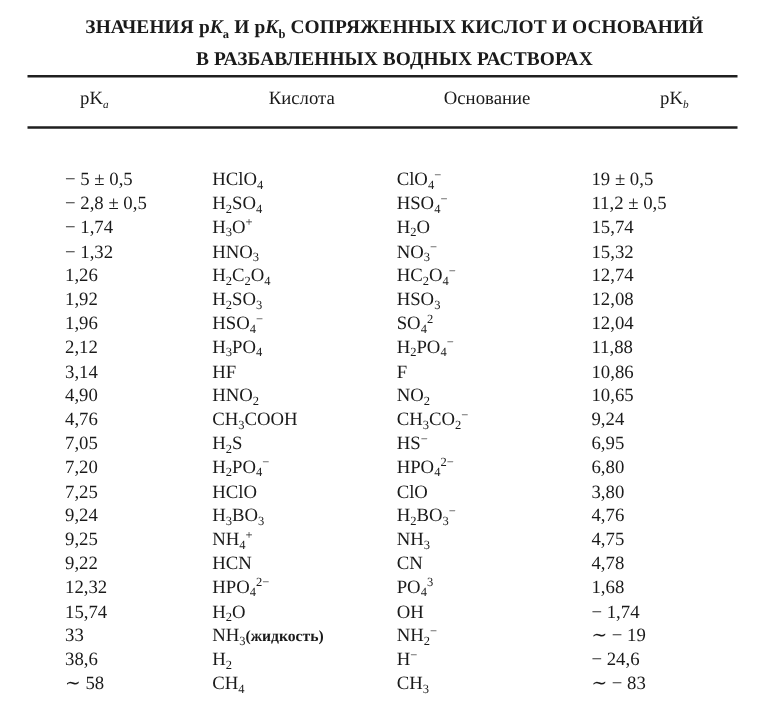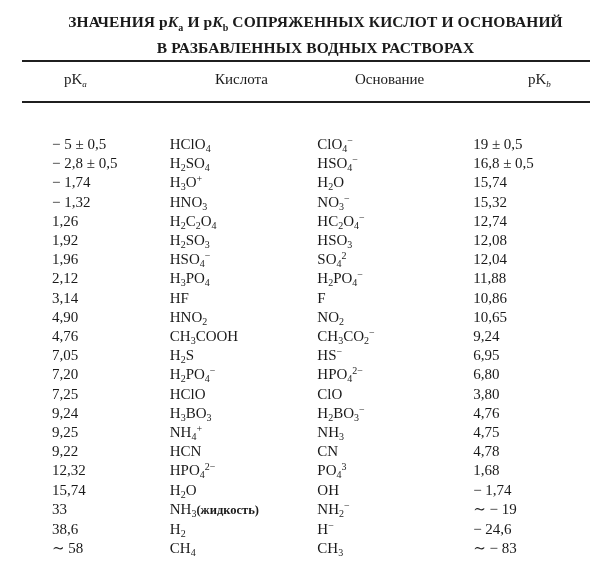--- a/index.html
+++ b/index.html
@@ -68,21 +68,21 @@
       <tr>
         <td class="c-pka">− 5 ± 0,5</td>
         <td class="c-acid formula"><span>HClO</span><sub>4</sub></td>
         <td class="c-base formula"><span>ClO</span><sub>4</sub><sup>−</sup></td>
         <td class="c-pkb">19 ± 0,5</td>
       </tr>
       <tr>
         <td class="c-pka">− 2,8 ± 0,5</td>
         <td class="c-acid formula"><span>H</span><sub>2</sub><span>SO</span><sub>4</sub></td>
         <td class="c-base formula"><span>HSO</span><sub>4</sub><sup>−</sup></td>
-        <td class="c-pkb">16,8 ± 0,5</td>
+        <td class="c-pkb">11,2 ± 0,5</td>
       </tr>
       <tr>
         <td class="c-pka">− 1,74</td>
         <td class="c-acid formula"><span>H</span><sub>3</sub><span>O</span><sup>+</sup></td>
         <td class="c-base formula"><span>H</span><sub>2</sub><span>O</span></td>
         <td class="c-pkb">15,74</td>
       </tr>
       <tr>
         <td class="c-pka">− 1,32</td>
         <td class="c-acid formula"><span>HNO</span><sub>3</sub></td>

